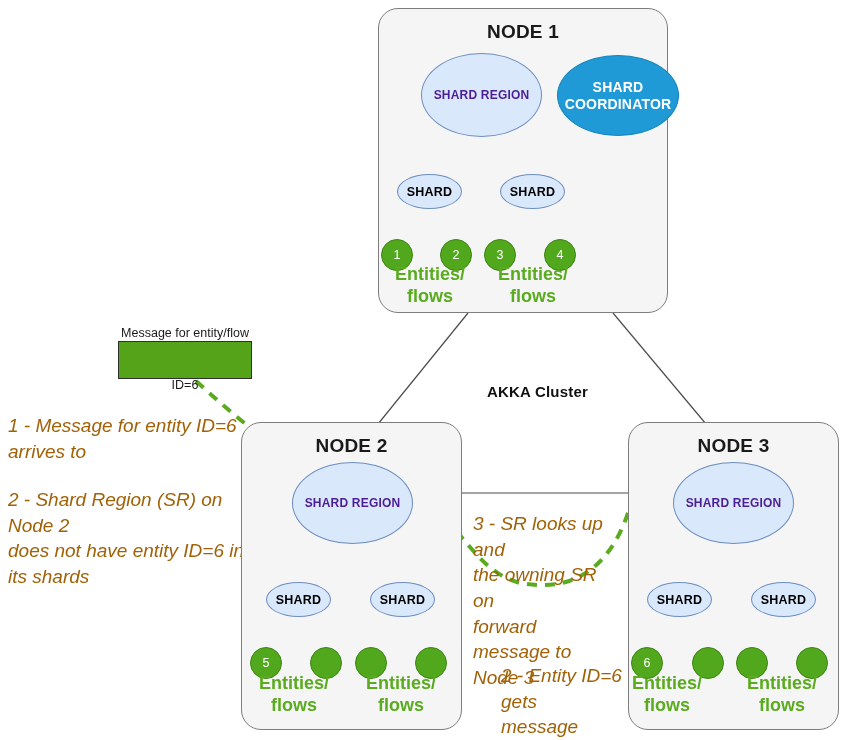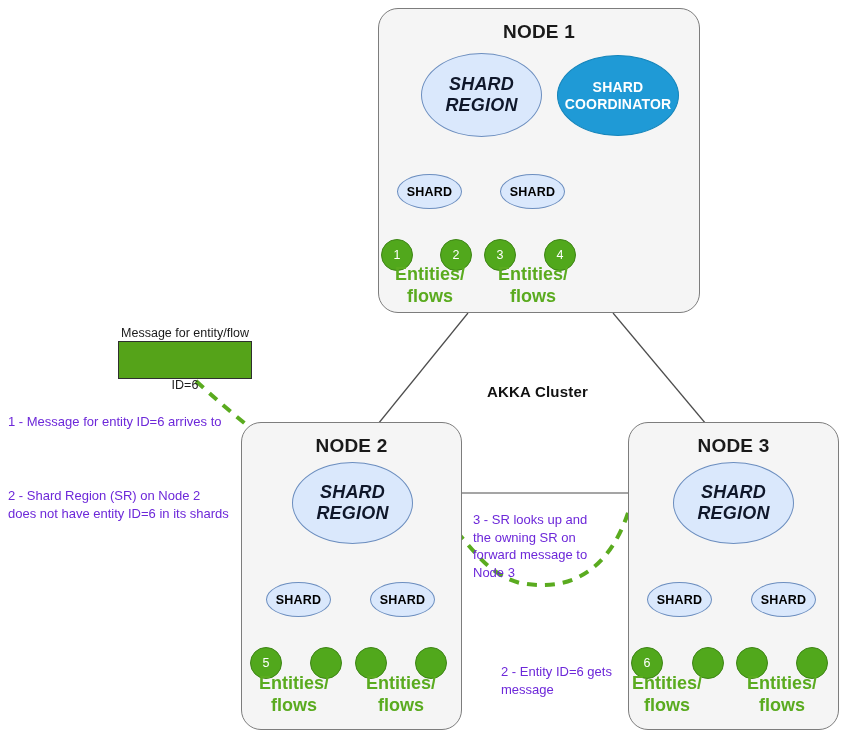--- a/index.html
+++ b/index.html
@@ -48,25 +48,24 @@
     box-sizing: border-box;
     display: flex;
     align-items: center;
     justify-content: center;
     text-align: center;
     border-radius: 50%;
   }
   .sr-ellipse {
     background: #dae8fc;
     border: 1.3px solid #6c8ebf;
-    font-size: 18px;
-    font-weight: bold;
-    color: #0f172a;
-    letter-spacing: 0.2px;
-    font-style: italic;
+    font-size: 12px;
+    font-weight: bold;
+    color: #4c1d95;
+    letter-spacing: 0.2px;
   }
   .shard-ellipse {
     background: #dae8fc;
     border: 1.3px solid #6c8ebf;
     font-size: 12.5px;
     font-weight: bold;
     color: #000000;
     letter-spacing: 0.2px;
   }
   .coord-ellipse {
@@ -111,23 +110,24 @@
     align-items: center;
     justify-content: center;
     text-align: center;
     font-size: 12.5px;
     color: #1a1a1a;
     line-height: 1.25;
     gap: 36px;
   }
   .ann {
     position: absolute;
-    font-size: 13px;
-    color: #6d28d9;
+    font-size: 19px;
+    color: #a16207;
     line-height: 1.35;
+    font-style: italic;
   }
   .cluster-label {
     position: absolute;
     font-size: 15px;
     font-weight: bold;
     color: #111111;
     letter-spacing: 0.2px;
   }
 </style>
 </head>
@@ -176,21 +176,21 @@
       </marker>
     </defs>
 
     <path d="M 196 381 C 232 414, 268 443, 302 468" fill="none" stroke="#5aab1f" stroke-width="4" stroke-dasharray="10,8" stroke-linecap="butt" marker-end="url(#grn-arrow)"></path>
 
     <path d="M 412 503 C 460 512, 470 570, 520 583 C 580 594, 612 560, 628 513 C 635 495, 645 491, 665 491" fill="none" stroke="#5aab1f" stroke-width="4" stroke-dasharray="10,8" stroke-linecap="butt" marker-end="url(#grn-arrow)"></path>
 
     <path d="M 698 525 C 665 540, 642 580, 646 640" fill="none" stroke="#5aab1f" stroke-width="4" stroke-dasharray="10,8" stroke-linecap="butt" marker-end="url(#grn-arrow)"></path>
   </svg>
 
-  <div class="node-box" style="left:378px; top:8px; width:322px; height:305px;">
+  <div class="node-box" style="left:378px; top:8px; width:290px; height:305px;">
     <div class="node-title" style="top:12px;">NODE 1</div>
   </div>
 
   <div class="ellipse sr-ellipse" style="left:421px; top:53px; width:121px; height:84px;">
     <span>SHARD REGION</span>
   </div>
 
   <div class="ellipse coord-ellipse" style="left:557px; top:55px; width:122px; height:81px; flex-direction:column;">
     <span>SHARD</span>
     <span>COORDINATOR</span>

